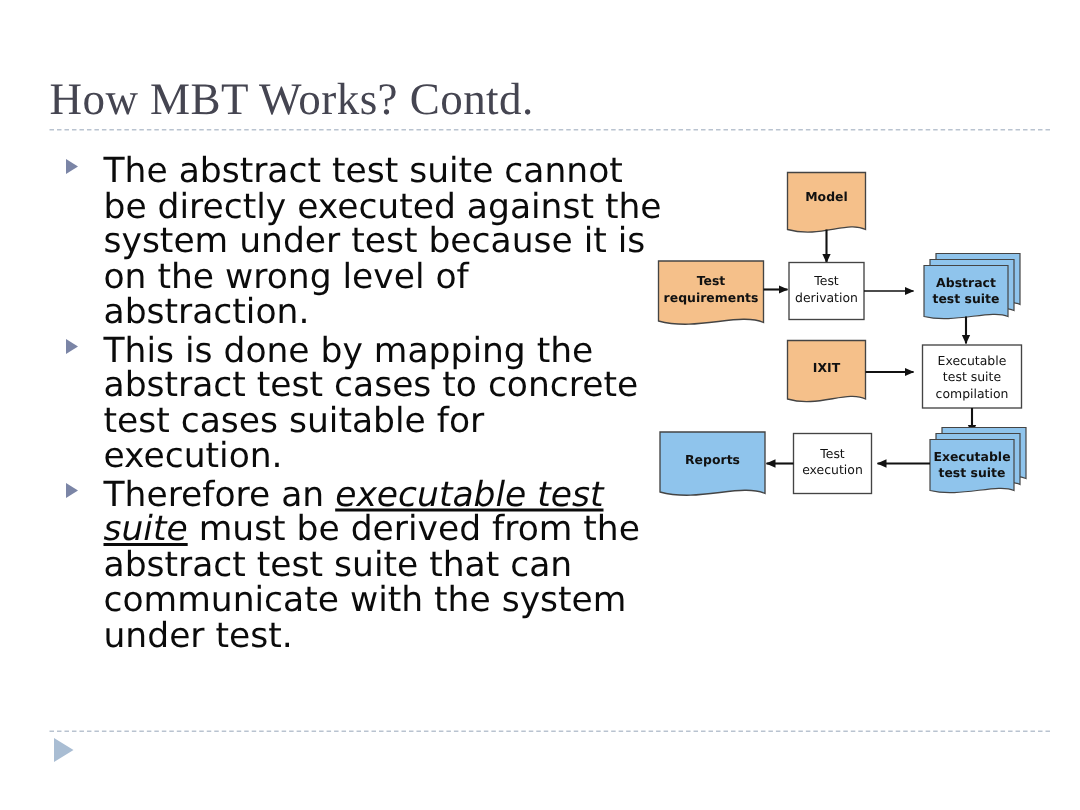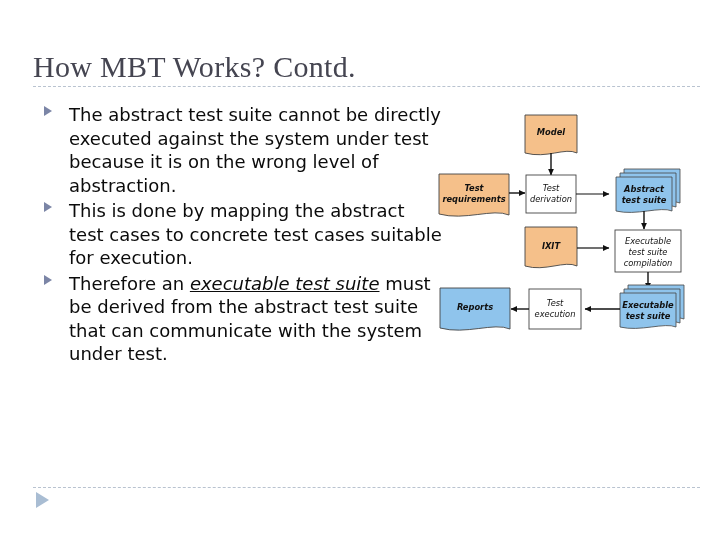--- a/index.html
+++ b/index.html
@@ -50,21 +50,21 @@
   .body-col {
     position: absolute;
     left: 33px;
     top: 103px;
     width: 410px;
   }
   .bullet-row {
     position: relative;
     padding-left: 36px;
     margin-bottom: 2px;
-    font-size: 18px;
+    font-size: 23px;
     line-height: 23.5px;
     color: #0b0b0b;
     font-family: "DejaVu Sans", sans-serif;
   }
   .bullet-mark {
     position: absolute;
     left: 11px;
     top: 3px;
     width: 0; height: 0;
     border-left: 8px solid #7b85a6;
@@ -95,21 +95,20 @@
     border-bottom: 8px solid transparent;
   }
 
   
   .diagram {
     position: absolute;
     left: 437px;
     top: 103px;
     width: 280px;
     height: 240px;
-    font-style: italic;
   }
   .diagram svg { display: block; }
   .dg-label {
     font-family: "DejaVu Sans", sans-serif;
     font-size: 8.3px;
     font-weight: bold;
     fill: #111111;
     text-anchor: middle;
     dominant-baseline: middle;
   }

